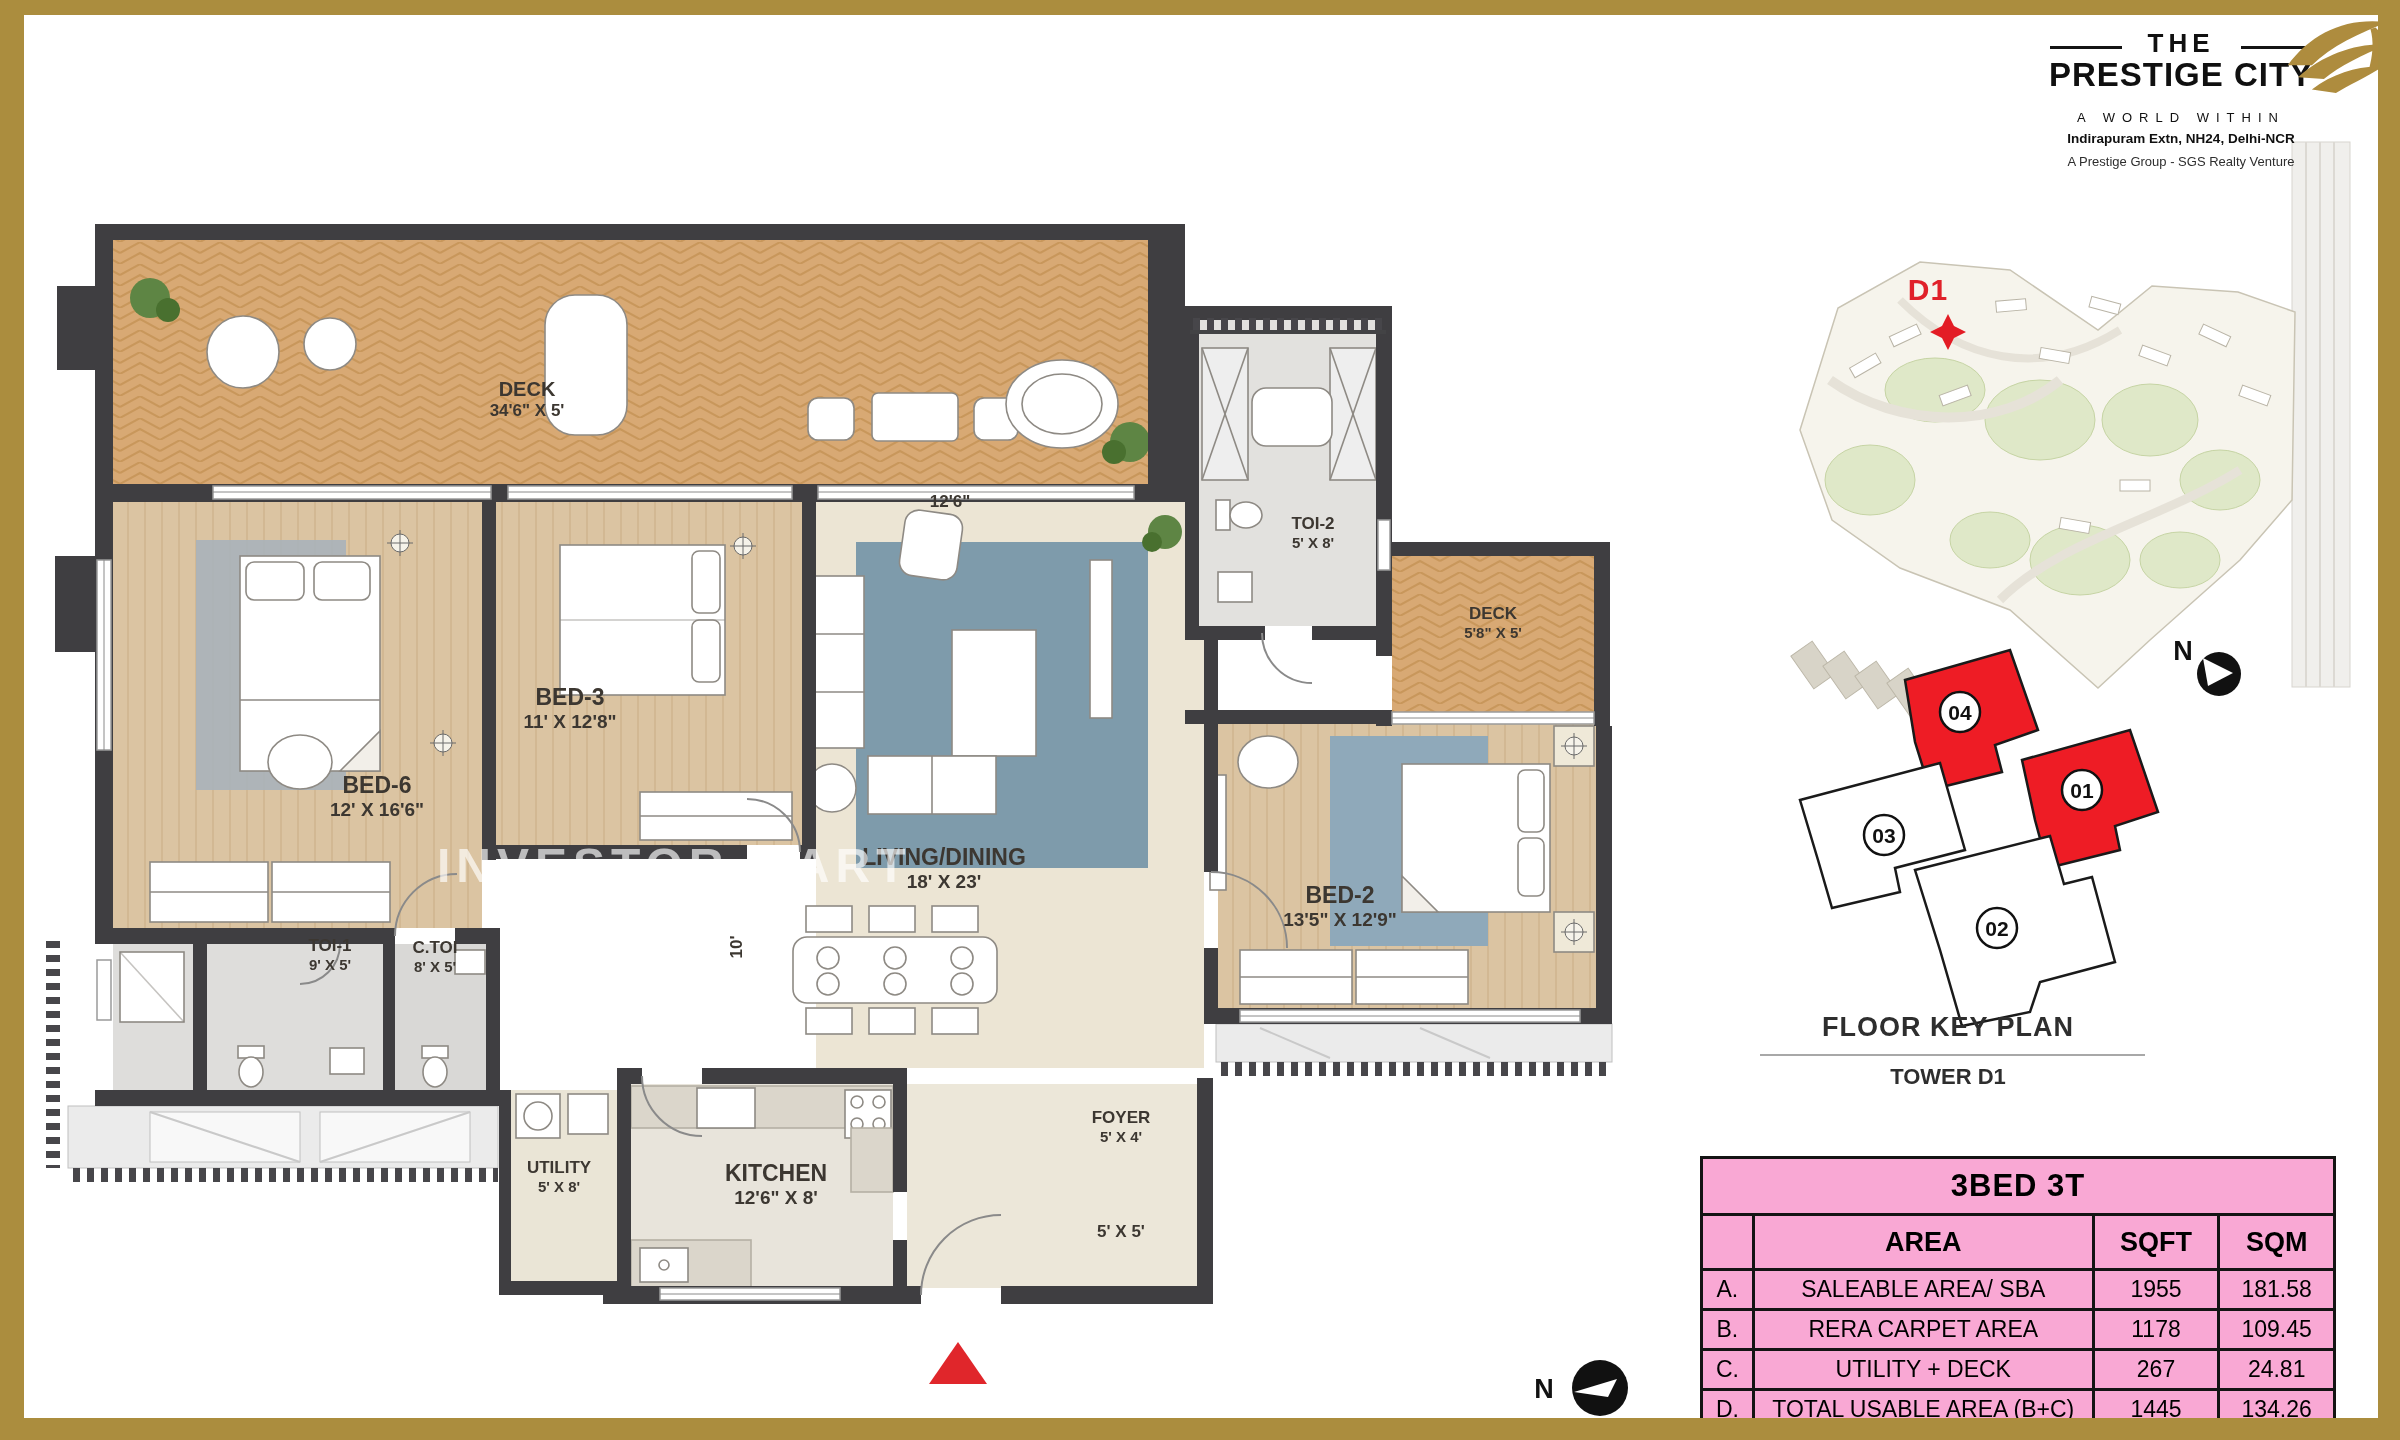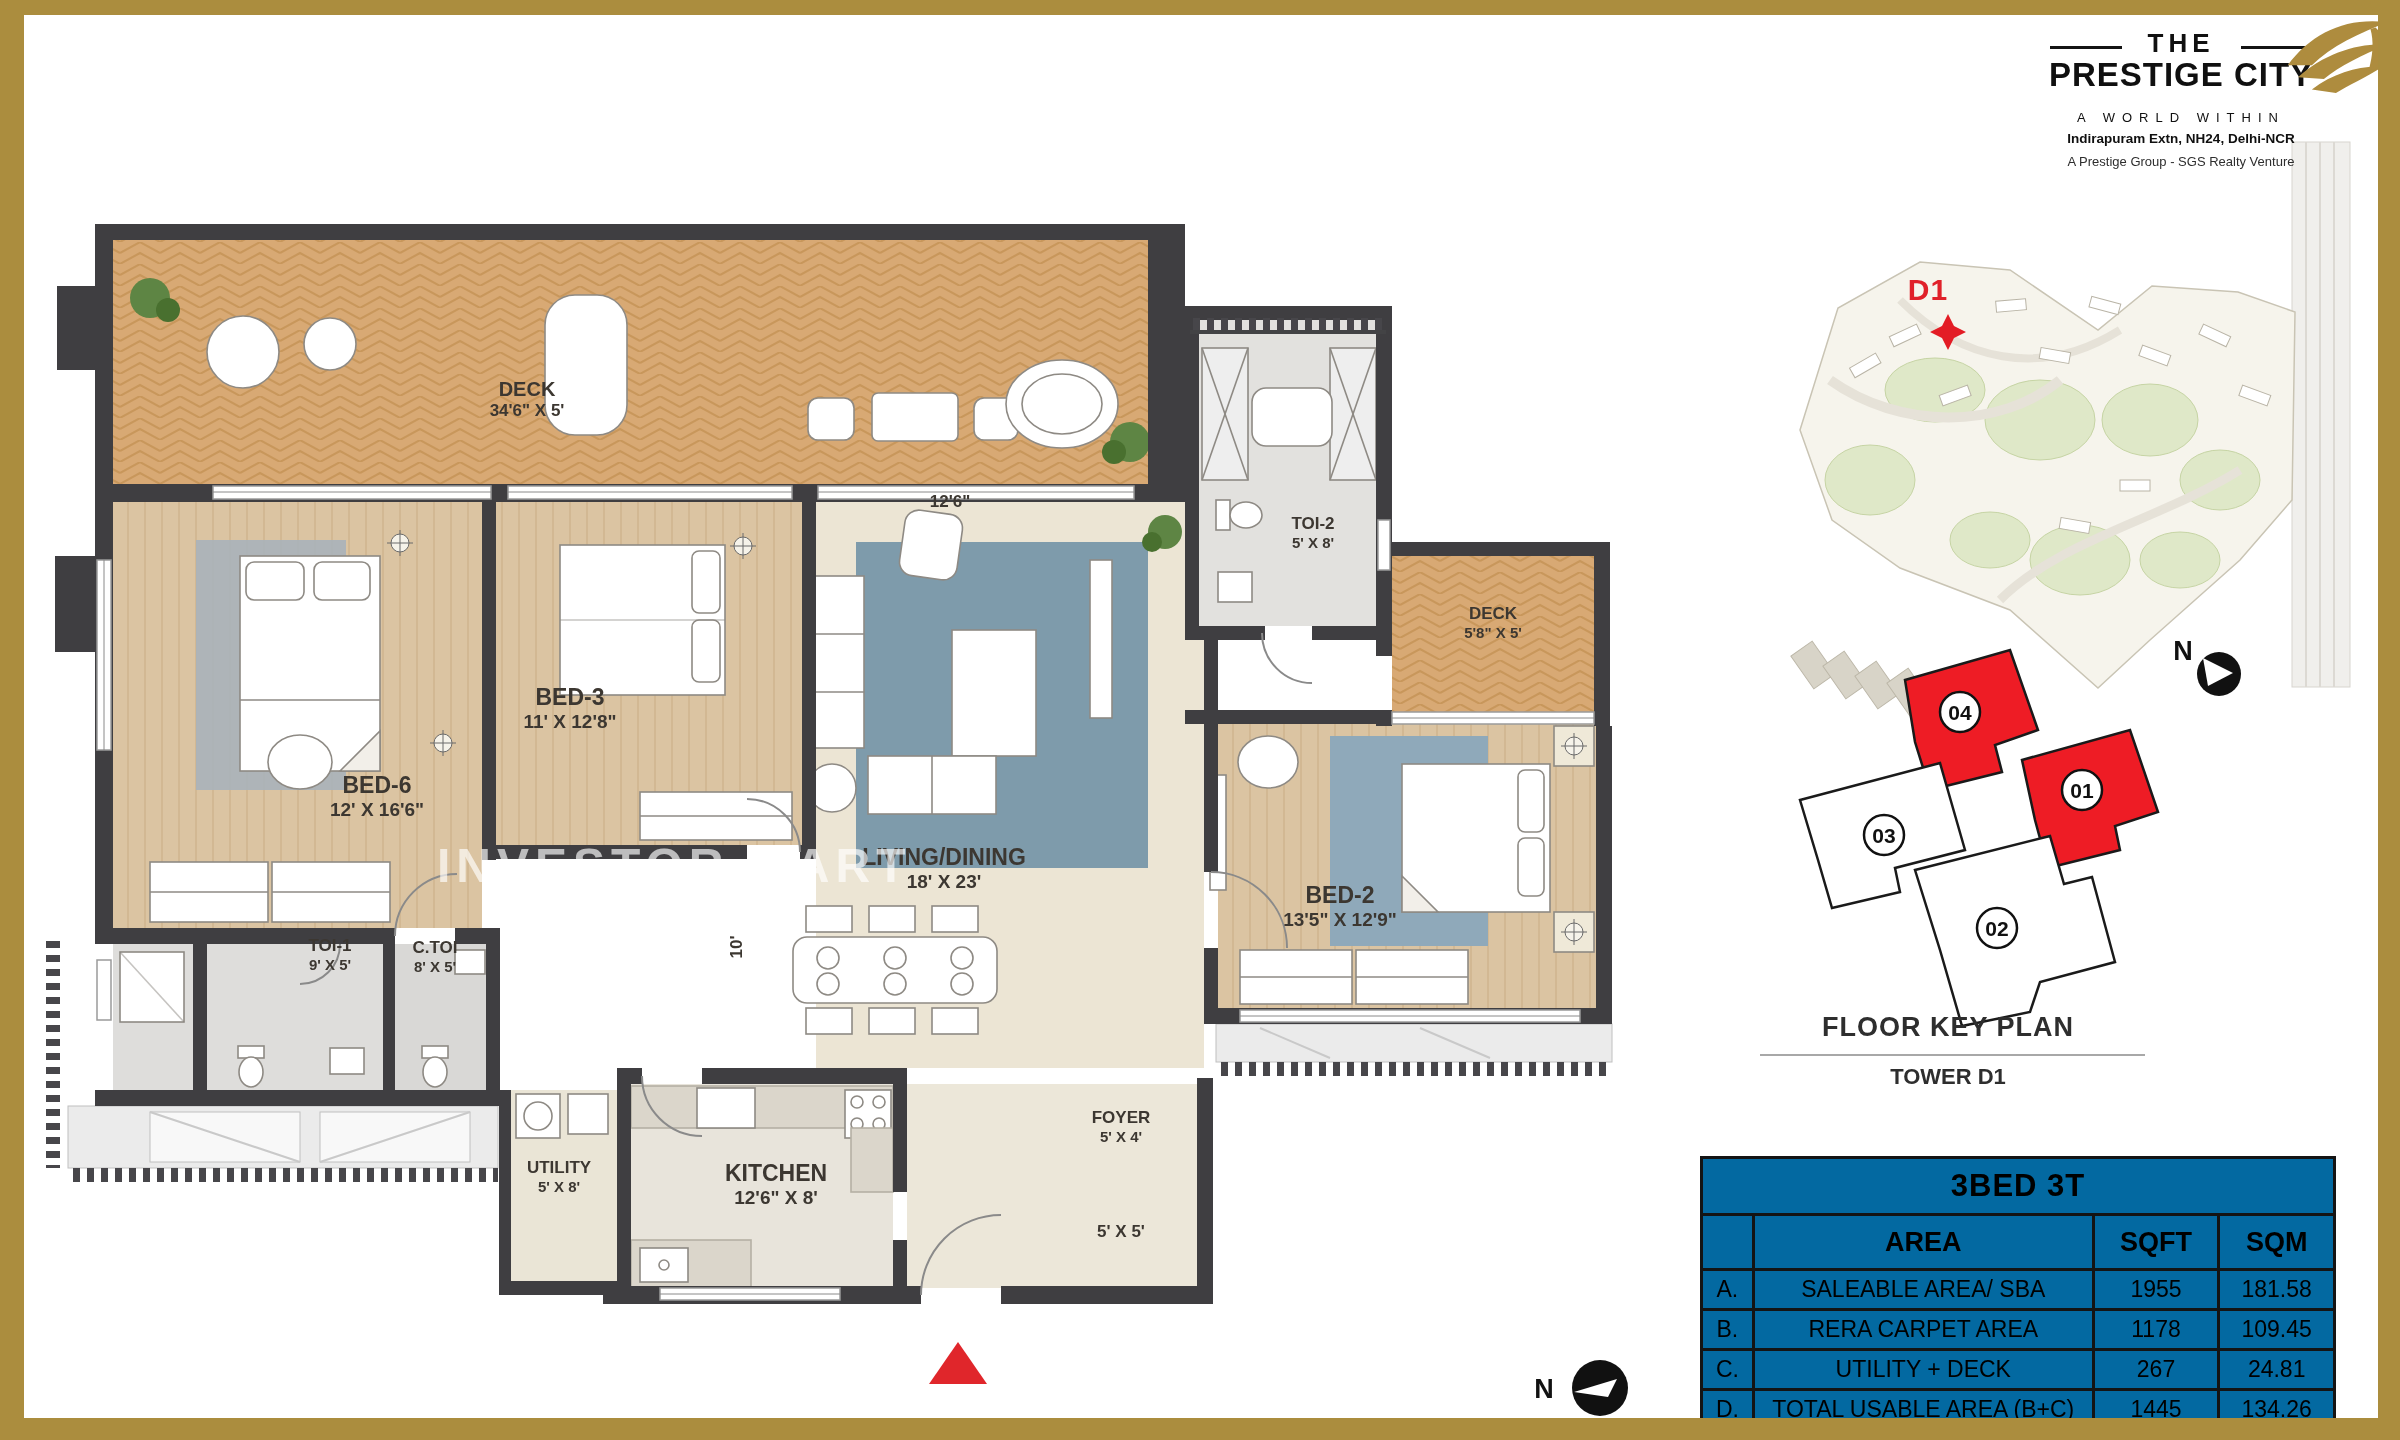--- a/index.html
+++ b/index.html
@@ -39,21 +39,21 @@
   .size-s .nm { font-size:17px; } .size-s .dm { font-size:15px; }
   .dimlabel { position:absolute; font-weight:bold; font-size:17px; color:#3c3731; z-index:10;
             transform:translateX(-50%); white-space:nowrap; }
   .dimlabel.rot { transform:translate(-50%,-50%) rotate(-90deg); }
 
   .watermark { position:absolute; left:437px; top:838px; z-index:12; font-size:48px; font-weight:bold;
             letter-spacing:6px; color:rgba(255,255,255,0.66); white-space:nowrap; }
 
   
   .area-table { position:absolute; left:1700px; top:1156px; width:636px; border-collapse:collapse;
-            z-index:10; background:#0369a1; }
+            z-index:10; background:#f9a8d4; }
   .area-table td { border:3px solid #141414; text-align:center; color:#000; padding:0 4px; }
   .area-table .tt td { height:54px; font-size:31px; font-weight:bold; letter-spacing:1px; }
   .area-table .th td { height:52px; font-size:27px; font-weight:bold; }
   .area-table .tr td { height:37px; font-size:23px; }
 </style>
 </head>
 <body>
 
 <div class="page">
 

